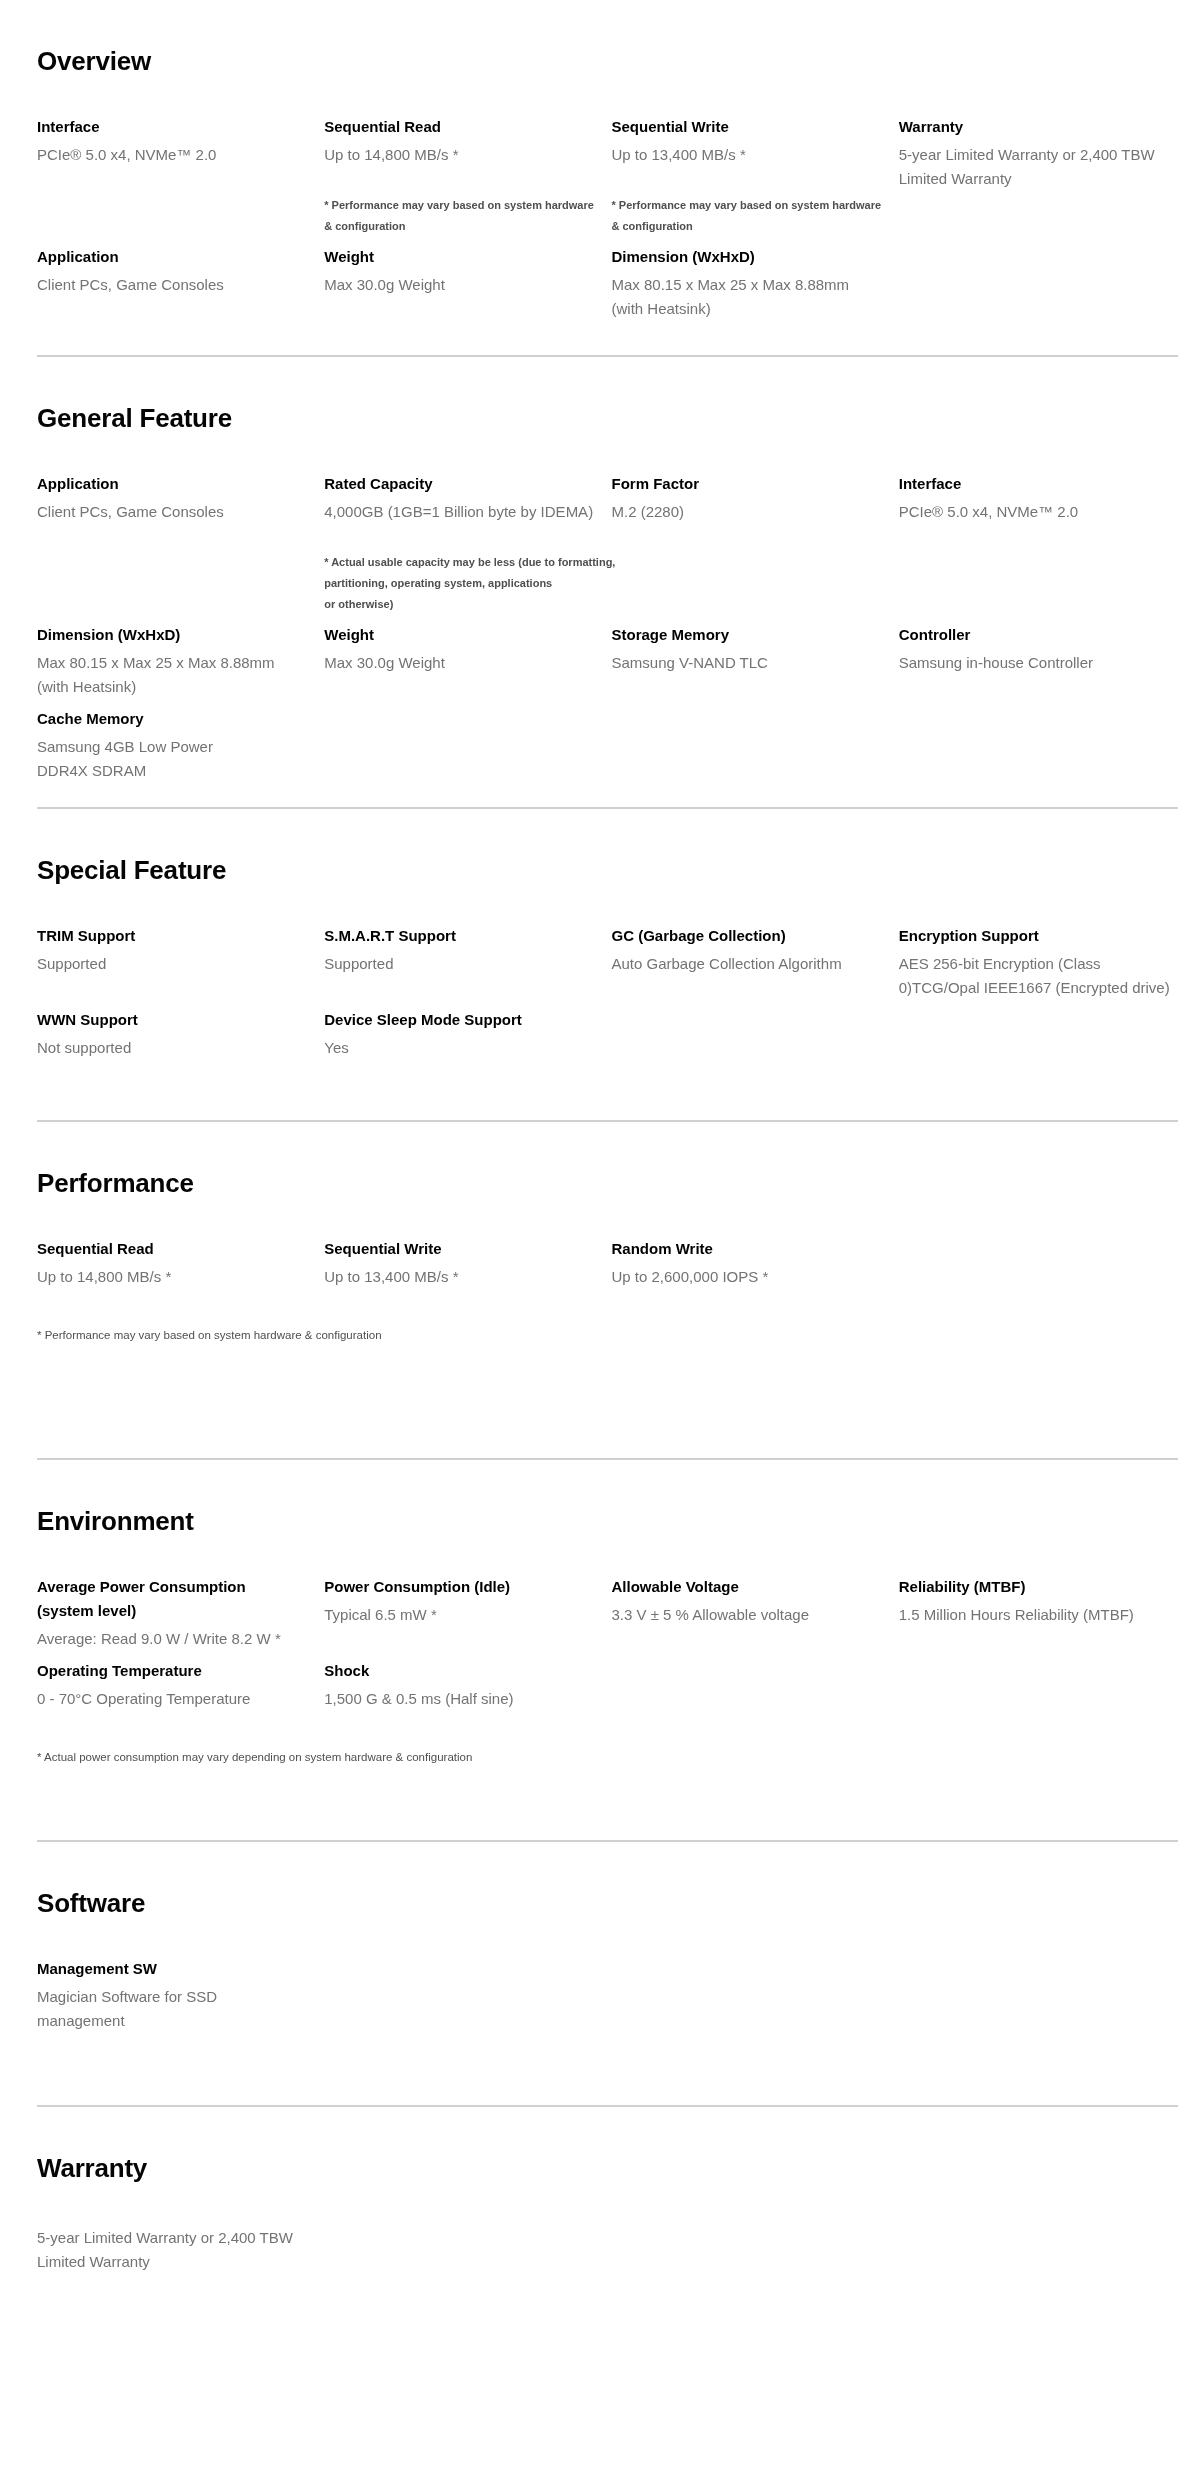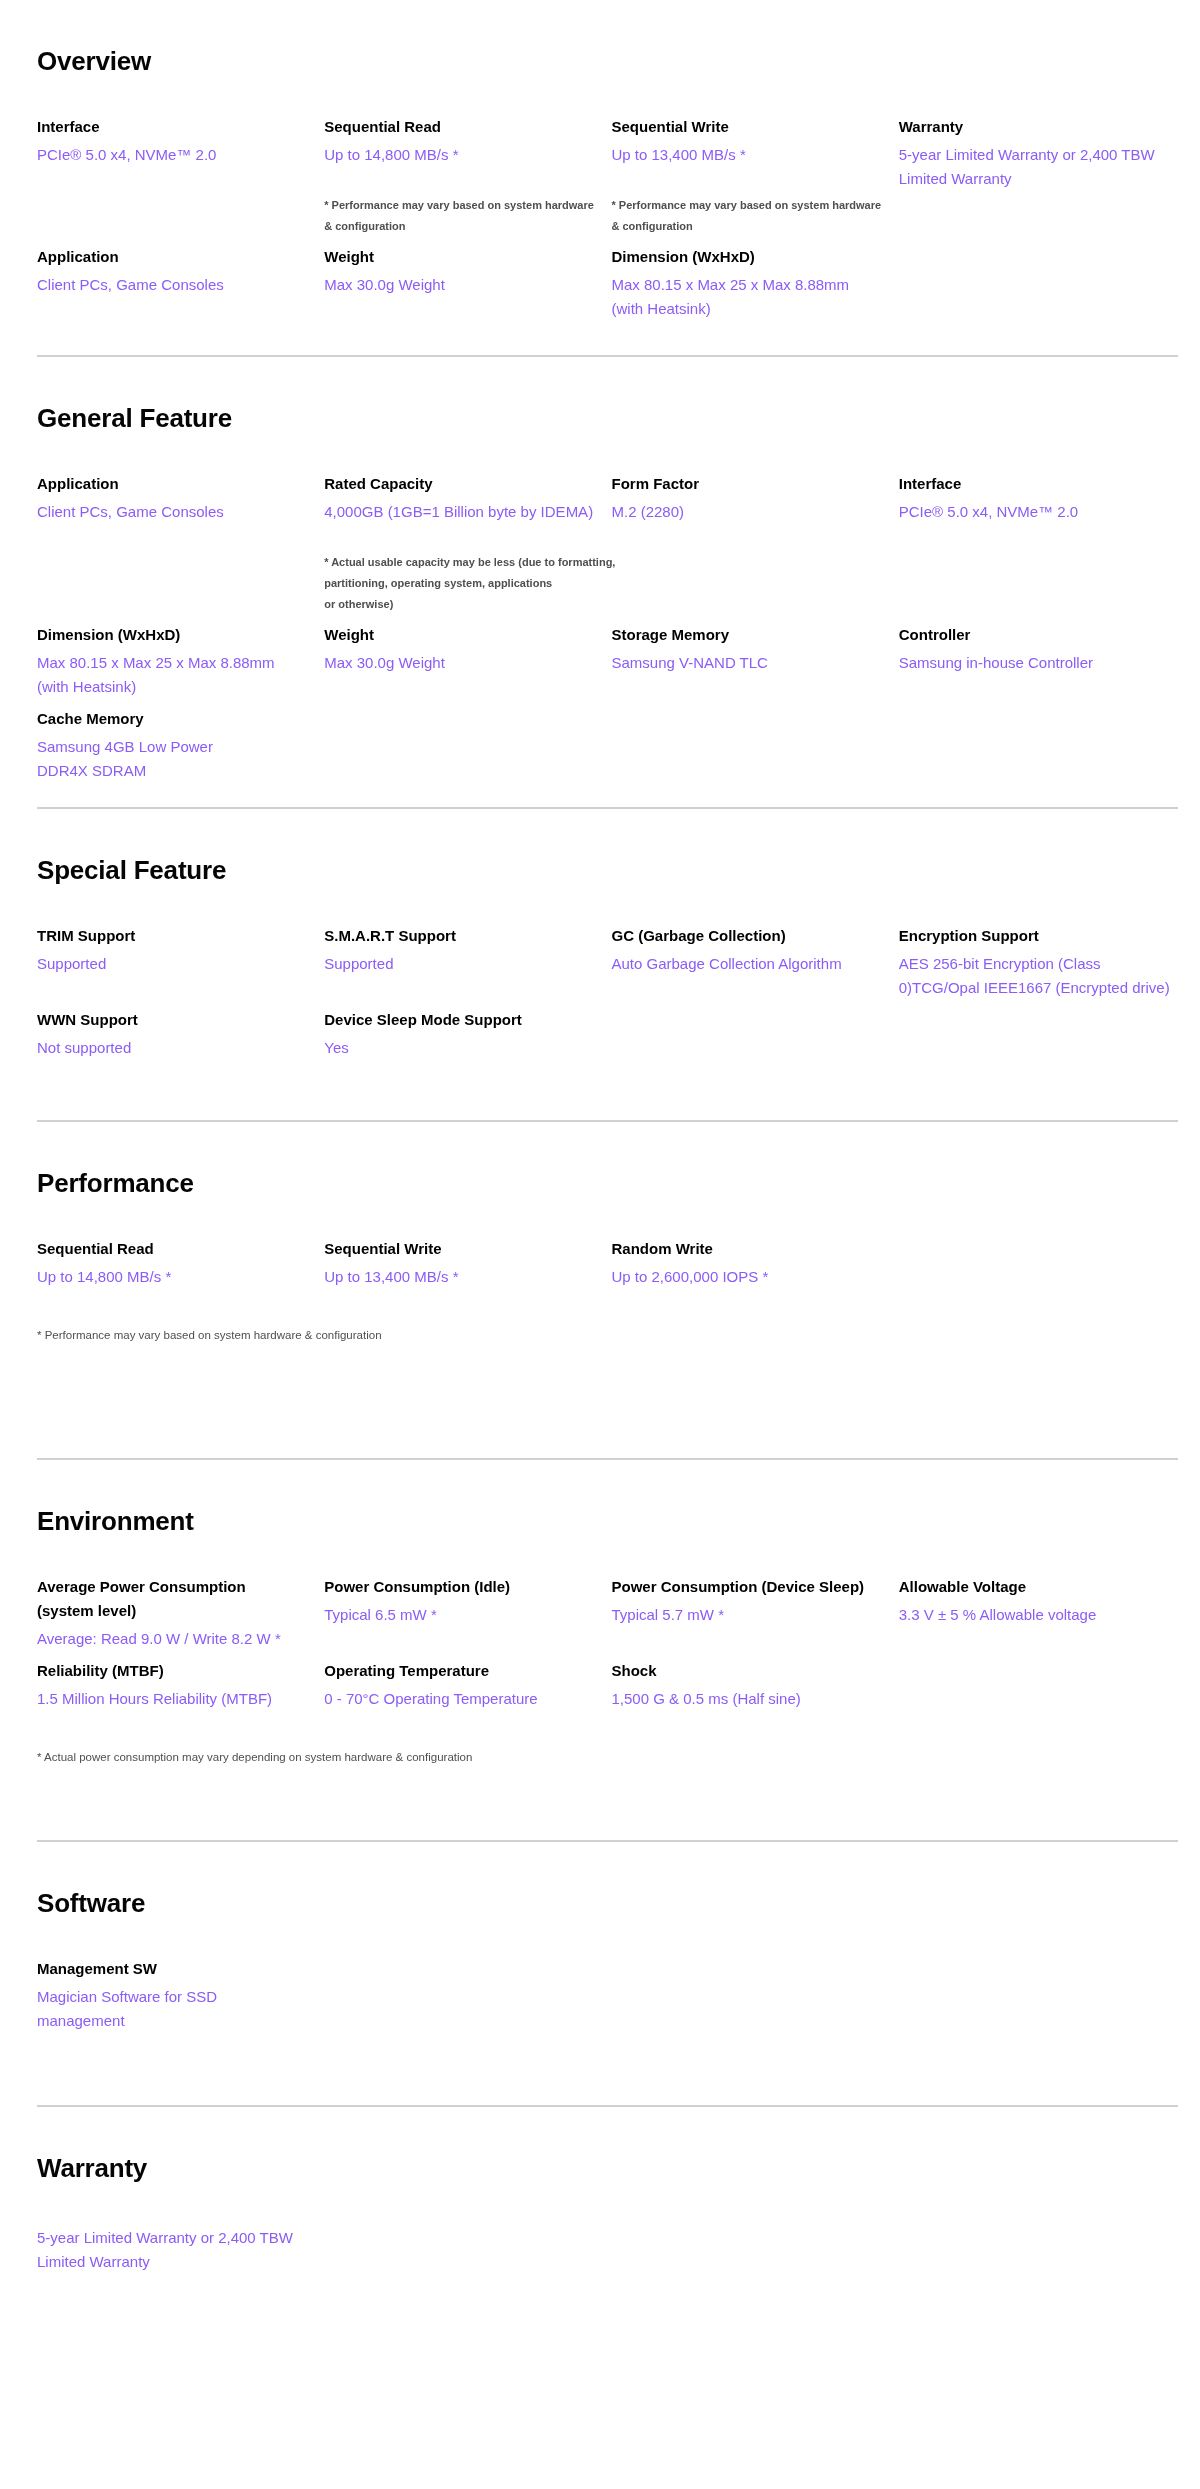--- a/index.html
+++ b/index.html
@@ -55,21 +55,21 @@
     font-weight: 700;
     color: #000000;
     white-space: pre-line;
     width: max-content;
     max-width: 340px;
   }
   .value {
     font-size: 15px;
     line-height: 24px;
     font-weight: 400;
-    color: #8b5cf6;
+    color: #737373;
     margin-top: 4px;
     white-space: pre-line;
     width: max-content;
     max-width: 340px;
   }
   .footnote {
     font-size: 11px;
     line-height: 21px;
     font-weight: 700;
     color: #4f4f4f;
@@ -227,24 +227,20 @@
         <div class="cell">
           <div class="label">Average Power Consumption
 (system level)</div>
           <div class="value">Average: Read 9.0 W / Write 8.2 W *</div>
         </div>
         <div class="cell">
           <div class="label">Power Consumption (Idle)</div>
           <div class="value">Typical 6.5 mW *</div>
         </div>
         <div class="cell">
-          <div class="label">Power Consumption (Device Sleep)</div>
-          <div class="value">Typical 5.7 mW *</div>
-        </div>
-        <div class="cell">
           <div class="label">Allowable Voltage</div>
           <div class="value">3.3 V ± 5 % Allowable voltage</div>
         </div>
         <div class="cell">
           <div class="label">Reliability (MTBF)</div>
           <div class="value">1.5 Million Hours Reliability (MTBF)</div>
         </div>
         <div class="cell">
           <div class="label">Operating Temperature</div>
           <div class="value">0 - 70°C Operating Temperature</div>

